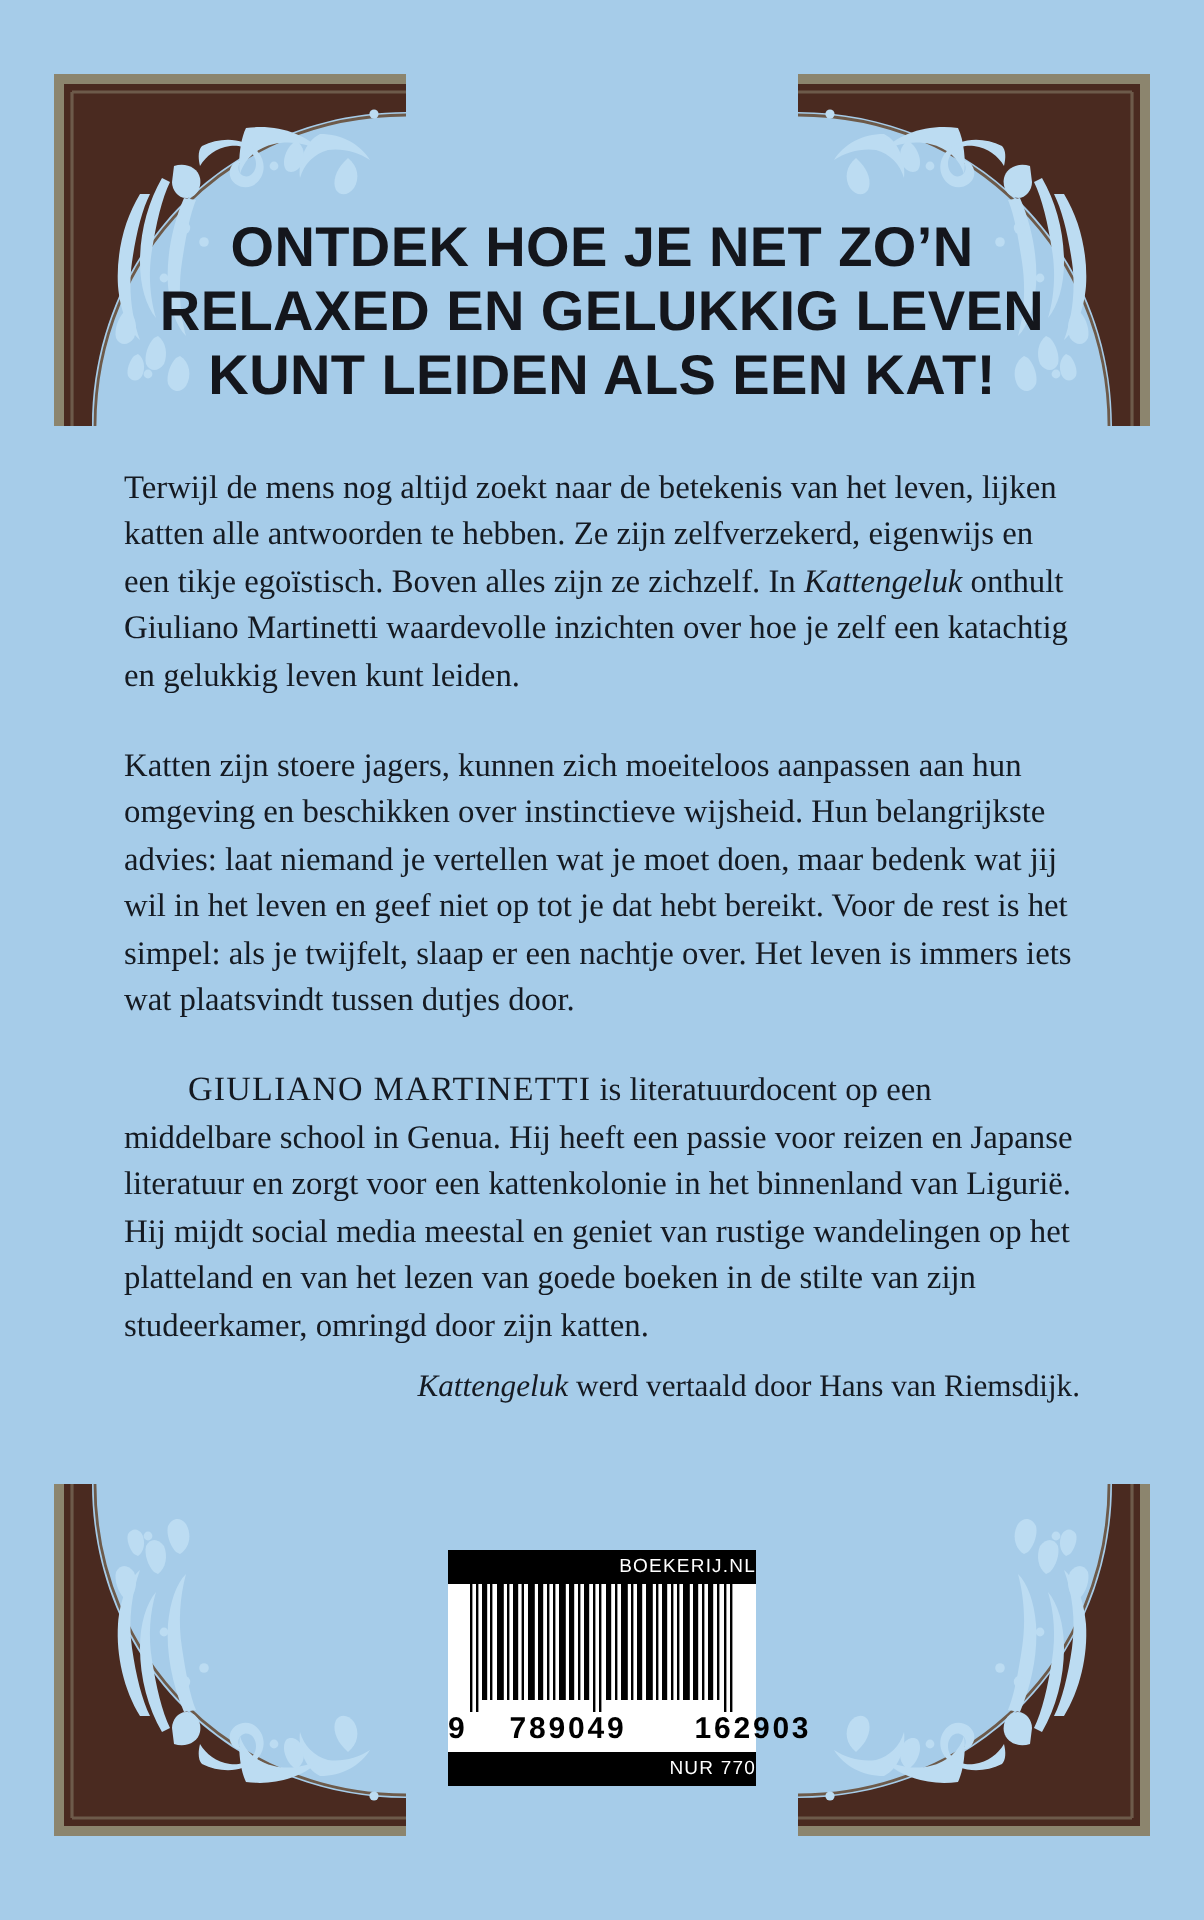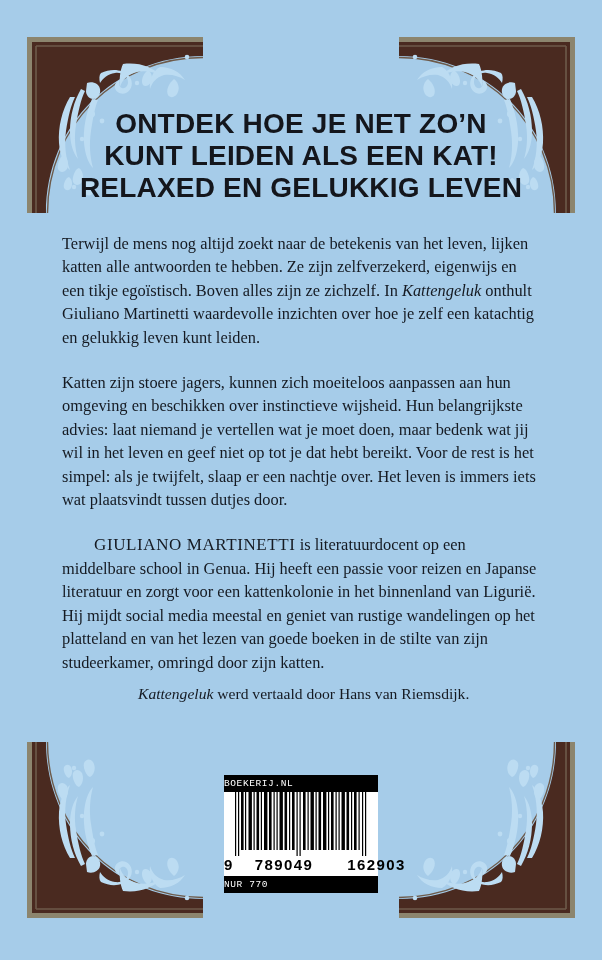--- a/index.html
+++ b/index.html
@@ -71,37 +71,38 @@
   #translator-note {
     position: absolute;
     left: 62px;
     right: 62px;
     top: 684px;
     color: #151a22;
     font-family: "Liberation Serif", serif;
     font-size: 15.6px;
     line-height: 20px;
     text-indent: 76px;
+    text-align: right;
   }
 
   
   #barcode-block {
     position: absolute;
     left: 224px;
     top: 775px;
     width: 154px;
     background: #ffffff;
     padding: 0;
     box-sizing: border-box;
   }
   .bc-band {
     background: #000000;
     color: #ffffff;
-    text-align: left;
-    font-family: Liberation Mono, monospace;
+    text-align: right;
+    font-family: Liberation Sans, sans-serif;
     font-size: 9.5px;
     letter-spacing: 0.6px;
     padding: 3px 0 3px 0;
     line-height: 11px;
   }
   .bc-isbn {
     text-align: center;
     color: #000000;
     font-family: "Liberation Sans", sans-serif;
     font-size: 10.5px;
@@ -261,22 +262,22 @@
         <circle cx="55" cy="102" r="2.2"></circle>
         <circle cx="47" cy="150" r="2.2"></circle>
         <circle cx="160" cy="20" r="2.3"></circle>
         <circle cx="110" cy="46" r="2.2"></circle>
       </g>
     </svg>
   </div>
 
   <div id="headline">
     <span class="hl-line">ONTDEK HOE JE NET ZO’N</span>
+    <span class="hl-line">RELAXED EN GELUKKIG LEVEN</span>
     <span class="hl-line">KUNT LEIDEN ALS EEN KAT!</span>
-    <span class="hl-line">RELAXED EN GELUKKIG LEVEN</span>
   </div>
 
   <div id="body-copy">
     <p><span>Terwijl de mens nog altijd zoekt naar de betekenis van het leven, lijken katten alle antwoorden te hebben. Ze zijn zelfverzekerd, eigenwijs en een tikje egoïstisch. Boven alles zijn ze zichzelf. In </span><span class="it">Kattengeluk</span><span> onthult Giuliano Martinetti waardevolle inzichten over hoe je zelf een katachtig en gelukkig leven kunt leiden.</span></p>
 
     <p>Katten zijn stoere jagers, kunnen zich moeiteloos aanpassen aan hun omgeving en beschikken over instinctieve wijsheid. Hun belangrijkste advies: laat niemand je vertellen wat je moet doen, maar bedenk wat jij wil in het leven en geef niet op tot je dat hebt bereikt. Voor de rest is het simpel: als je twijfelt, slaap er een nachtje over. Het leven is immers iets wat plaatsvindt tussen dutjes door.</p>
 
     <p class="para-author"><span class="sc">GIULIANO MARTINETTI</span><span> is literatuurdocent op een middelbare school in Genua. Hij heeft een passie voor reizen en Japanse literatuur en zorgt voor een kattenkolonie in het binnenland van Ligurië. Hij mijdt social media meestal en geniet van rustige wandelingen op het platteland en van het lezen van goede boeken in de stilte van zijn studeerkamer, omringd door zijn katten.</span></p>
   </div>
 

